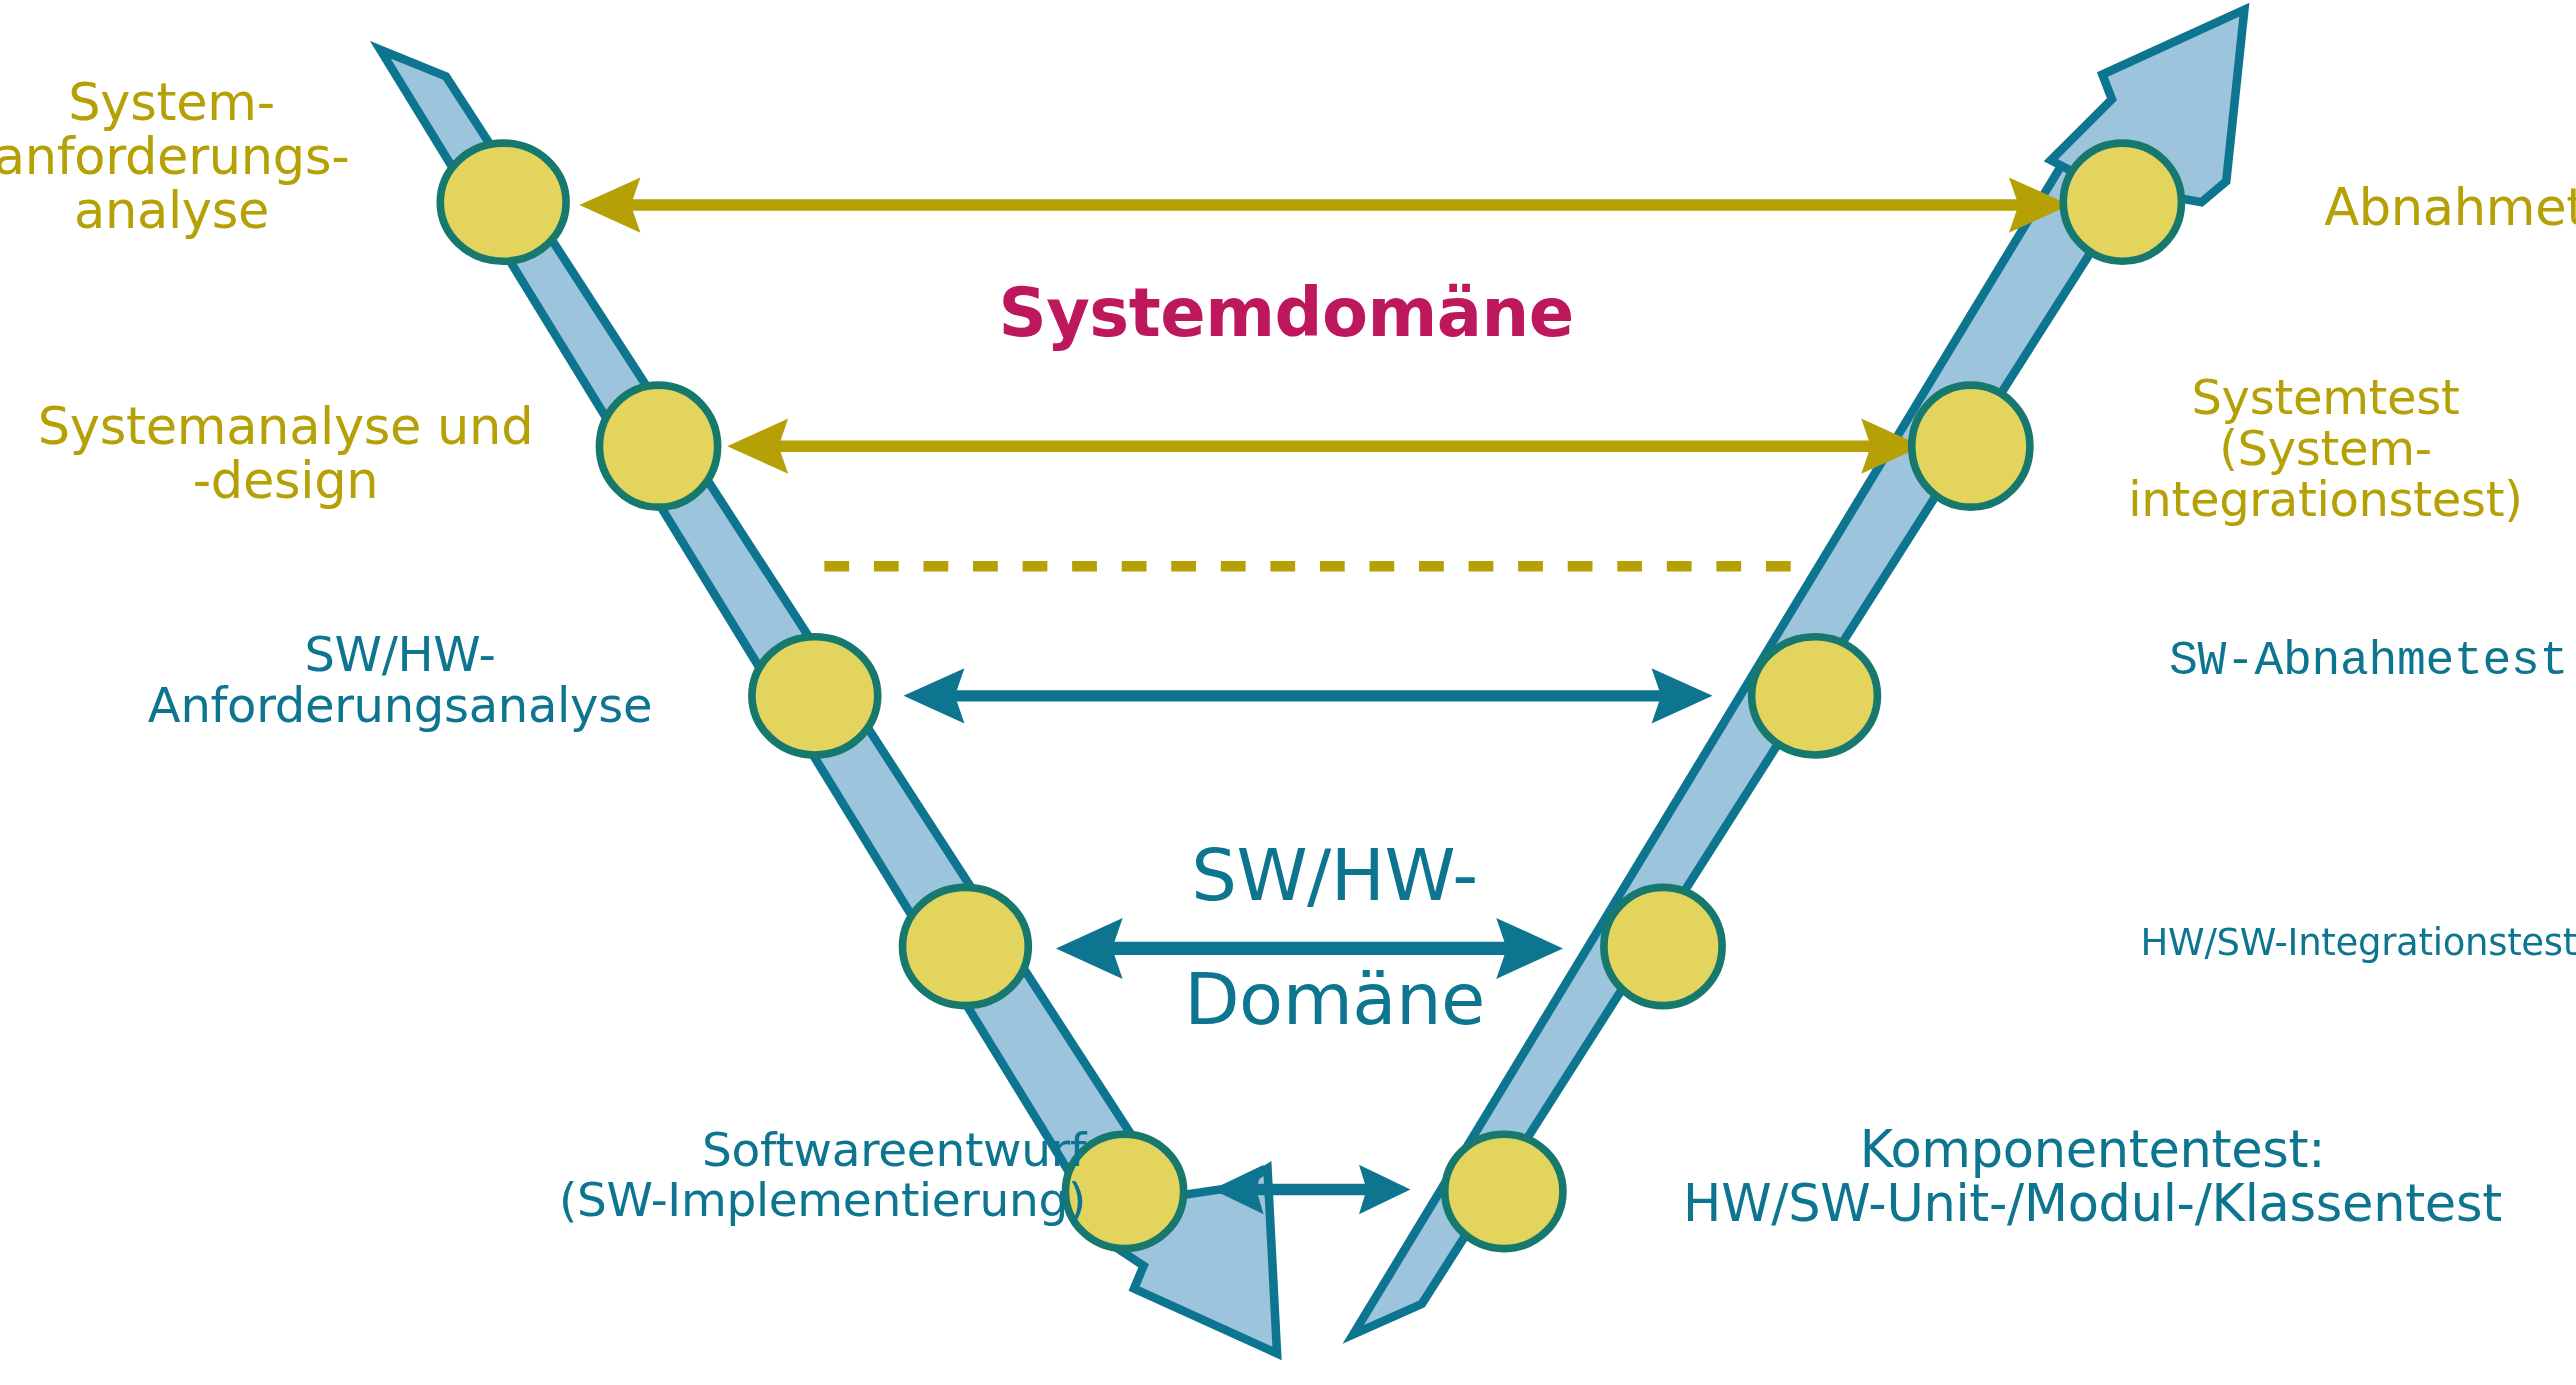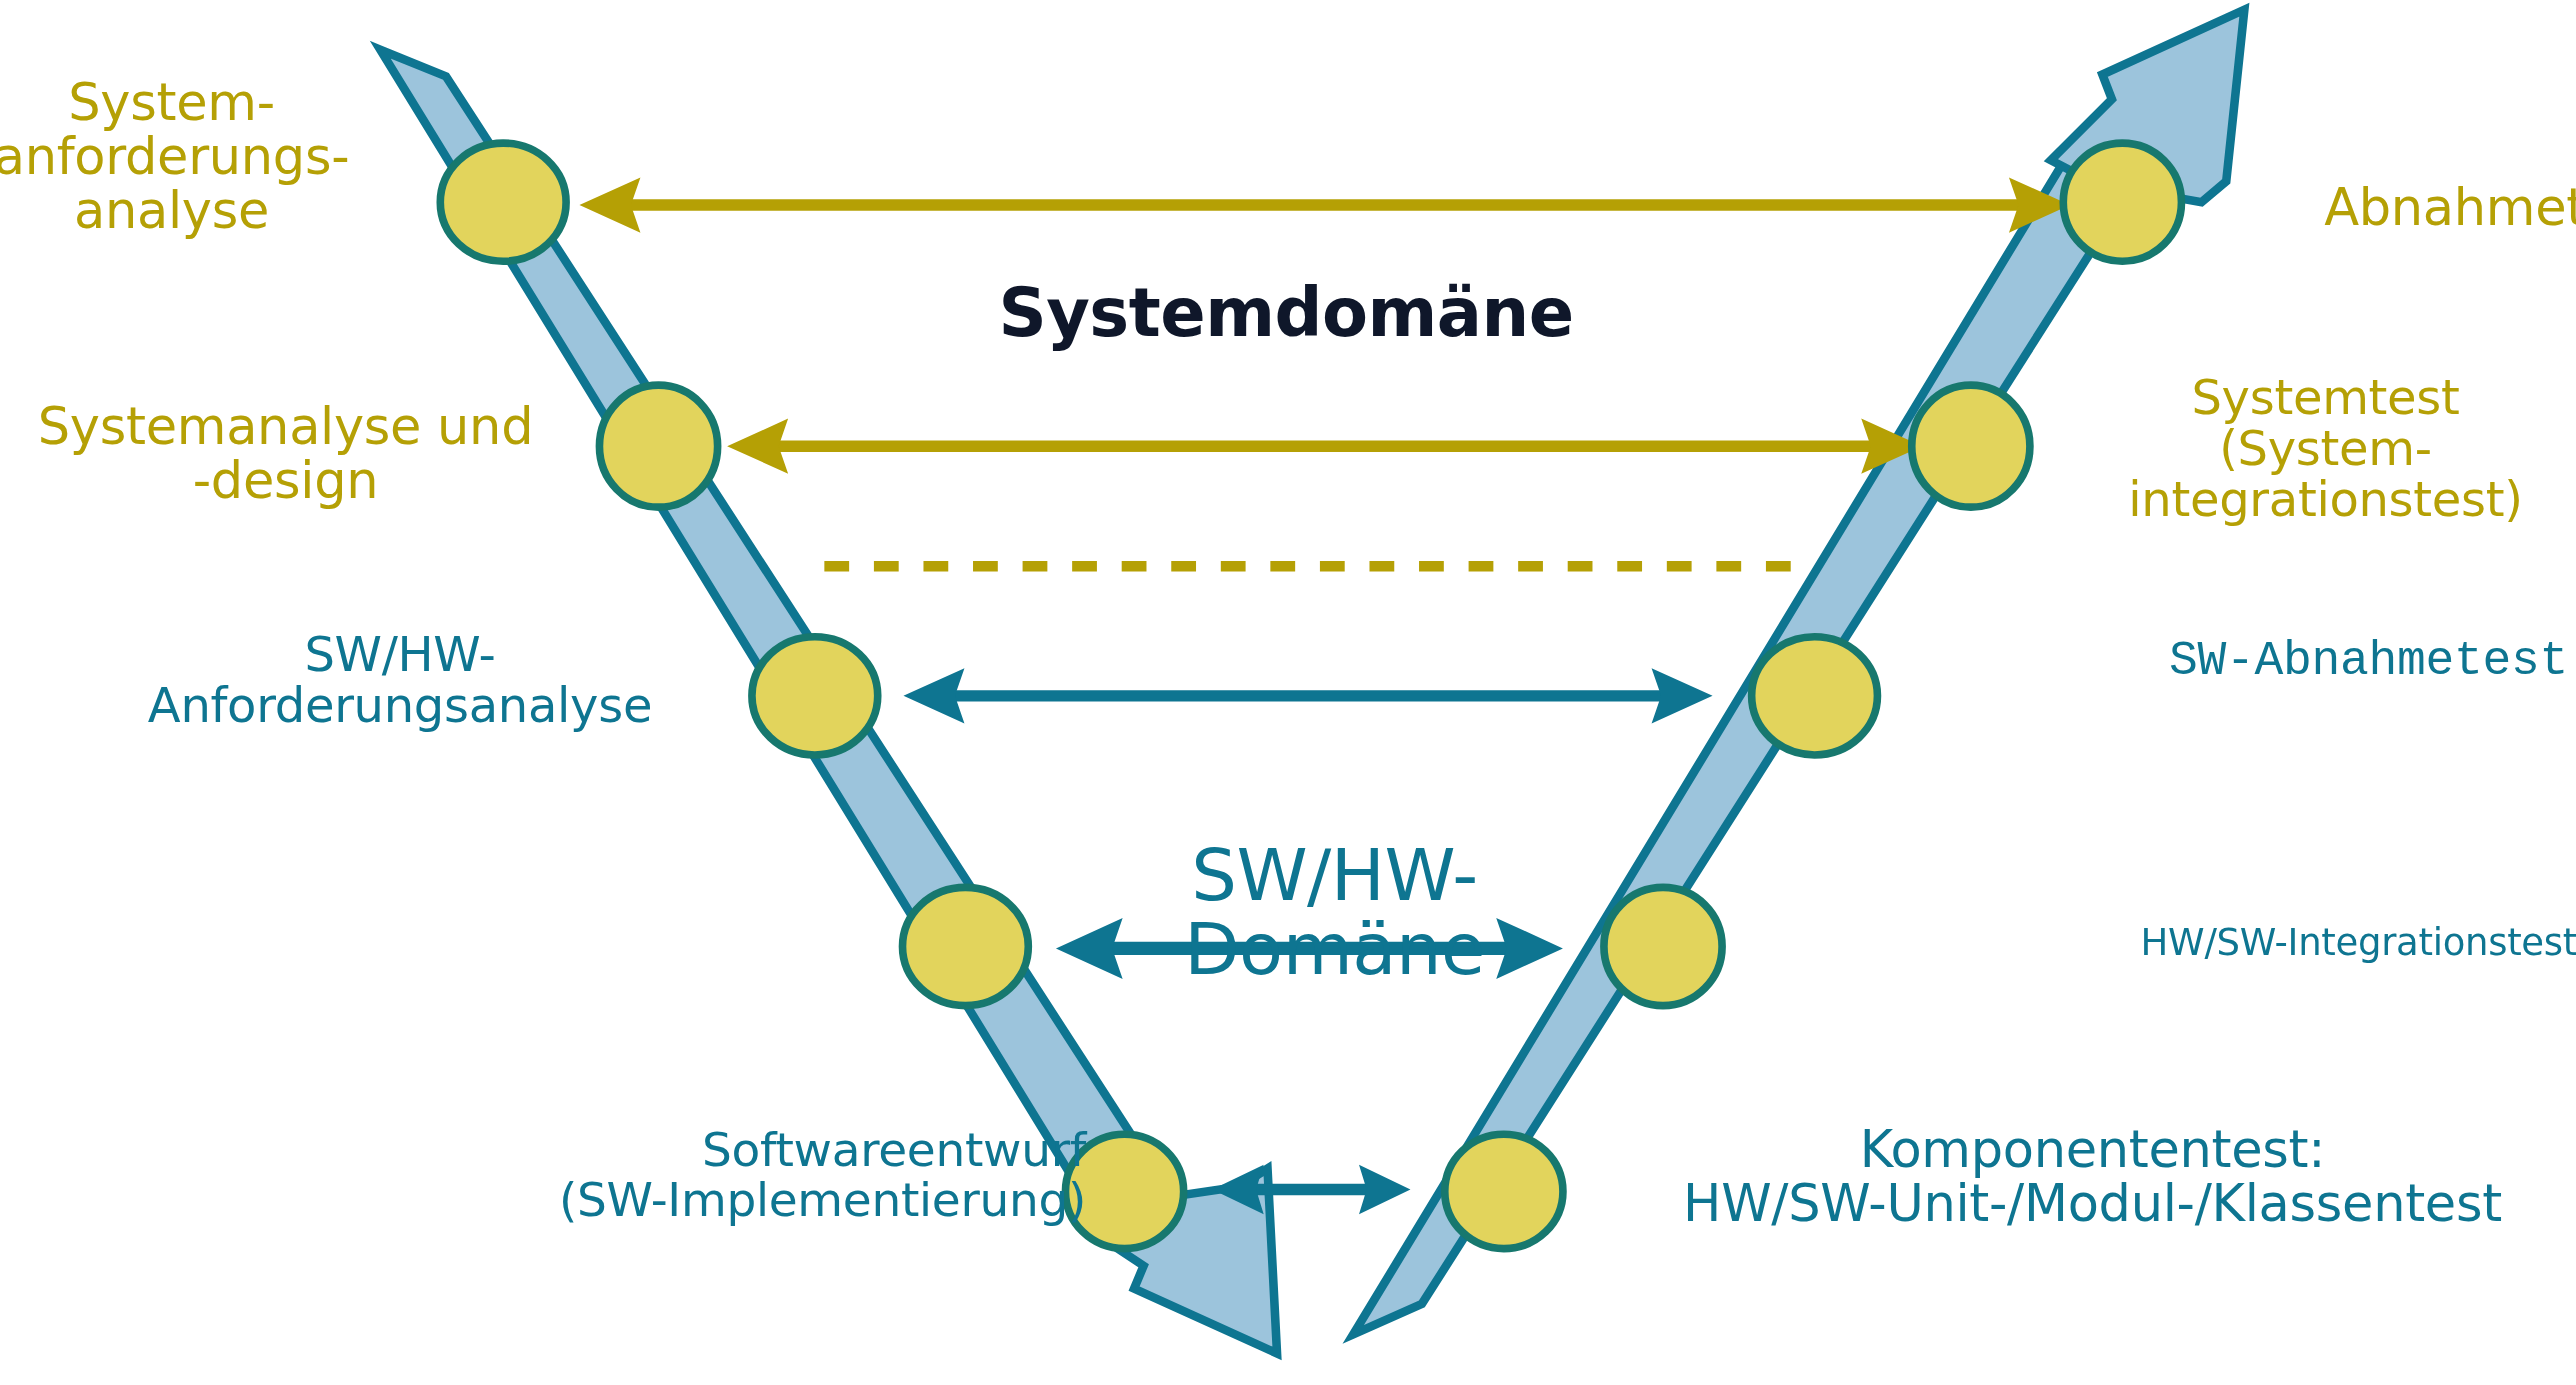--- a/index.html
+++ b/index.html
@@ -34,21 +34,21 @@
     letter-spacing: -0.3px;
   }
   .lbl-olive { color: #B5A005; }
   .lbl-teal  { color: #0E7591; }
 
   .ta-left   { text-align: right; }
   .ta-center { text-align: center; }
 
   .domain-olive {
     position: absolute;
-    color: #0f172a;
+    color: #be185d;
     font-weight: 600;
     text-align: center;
     letter-spacing: -0.5px;
   }
   .domain-teal {
     position: absolute;
     color: #0E7591;
     text-align: center;
     letter-spacing: -0.5px;
     line-height: 1.02;
@@ -149,16 +149,16 @@
 
   <div class="lbl lbl-teal ta-left" style="left:1796px; top:923px; width:781px; font-size:37px;">HW/SW-Integrationstest</div>
 
   <div class="lbl lbl-teal ta-center" style="left:1611px; top:1123px; width:963px; font-size:51px;">Komponententest:
 HW/SW-Unit-/Modul-/Klassentest</div>
 
   <div class="domain-olive" style="left:905px; top:274px; width:762px; font-size:67px;">Systemdomäne</div>
 
   <div class="domain-teal" style="left:1039px; top:839px; width:591px; font-size:72px;">SW/HW-</div>
 
-  <div class="domain-teal" style="left:1039px; top:913px; width:591px; font-size:72px;">Domäne</div>
+  <div class="domain-teal" style="left:1039px; top:963px; width:591px; font-size:72px;">Domäne</div>
 
 </div>
 
 
 </body></html>

